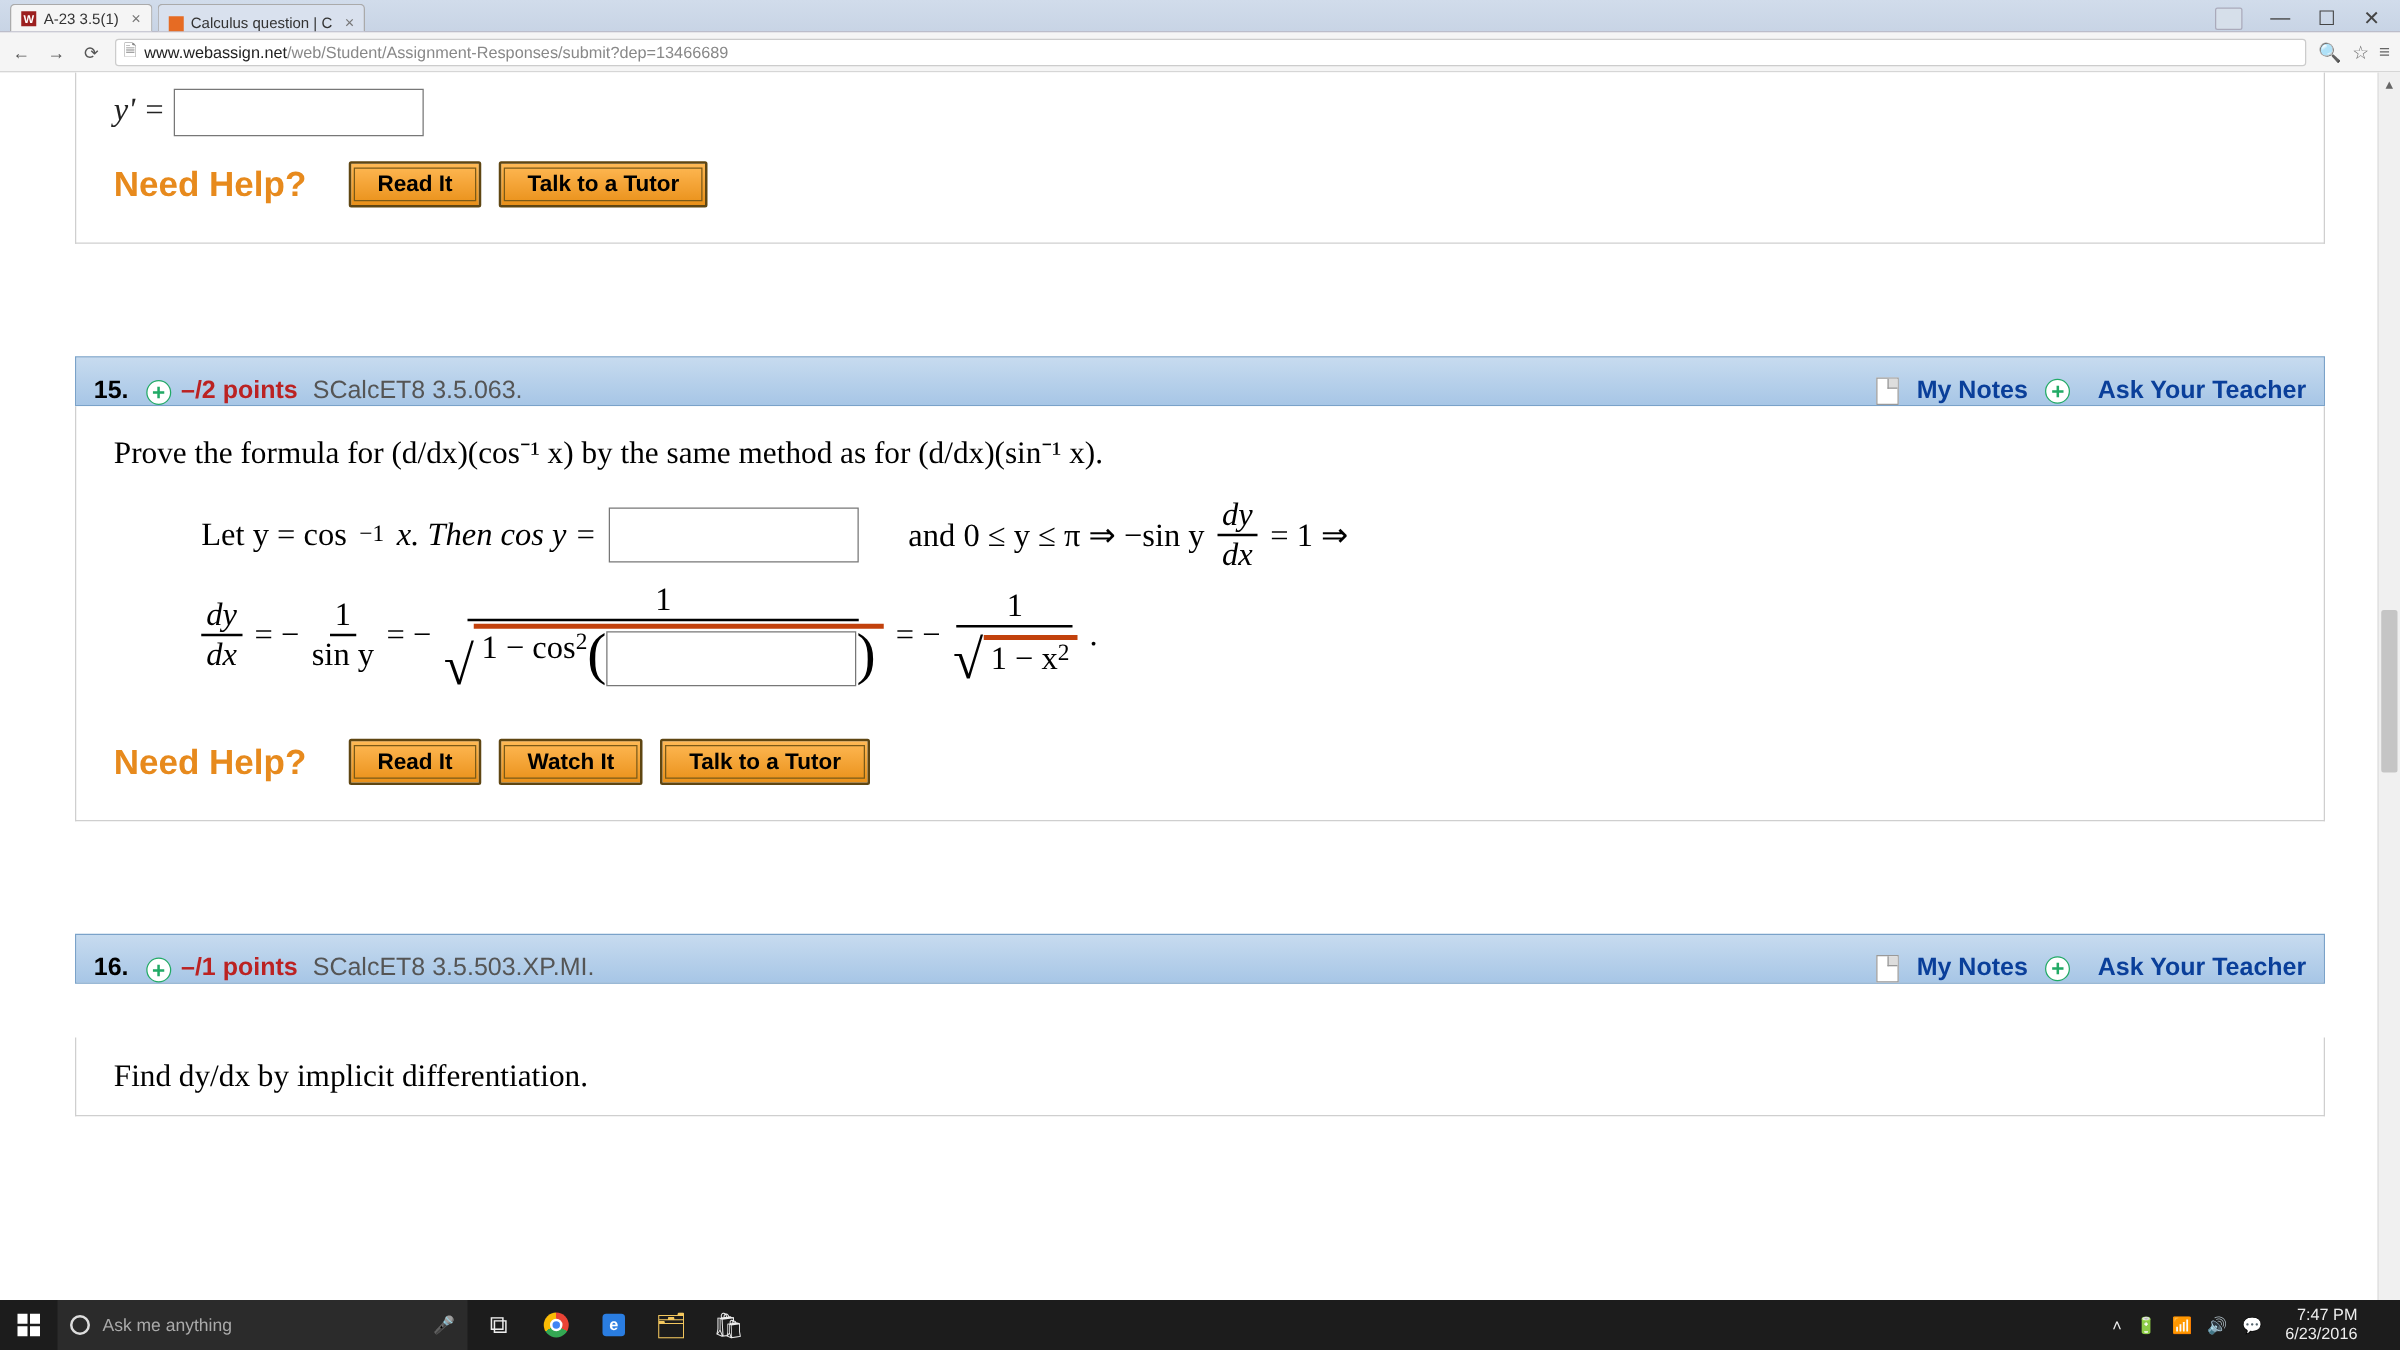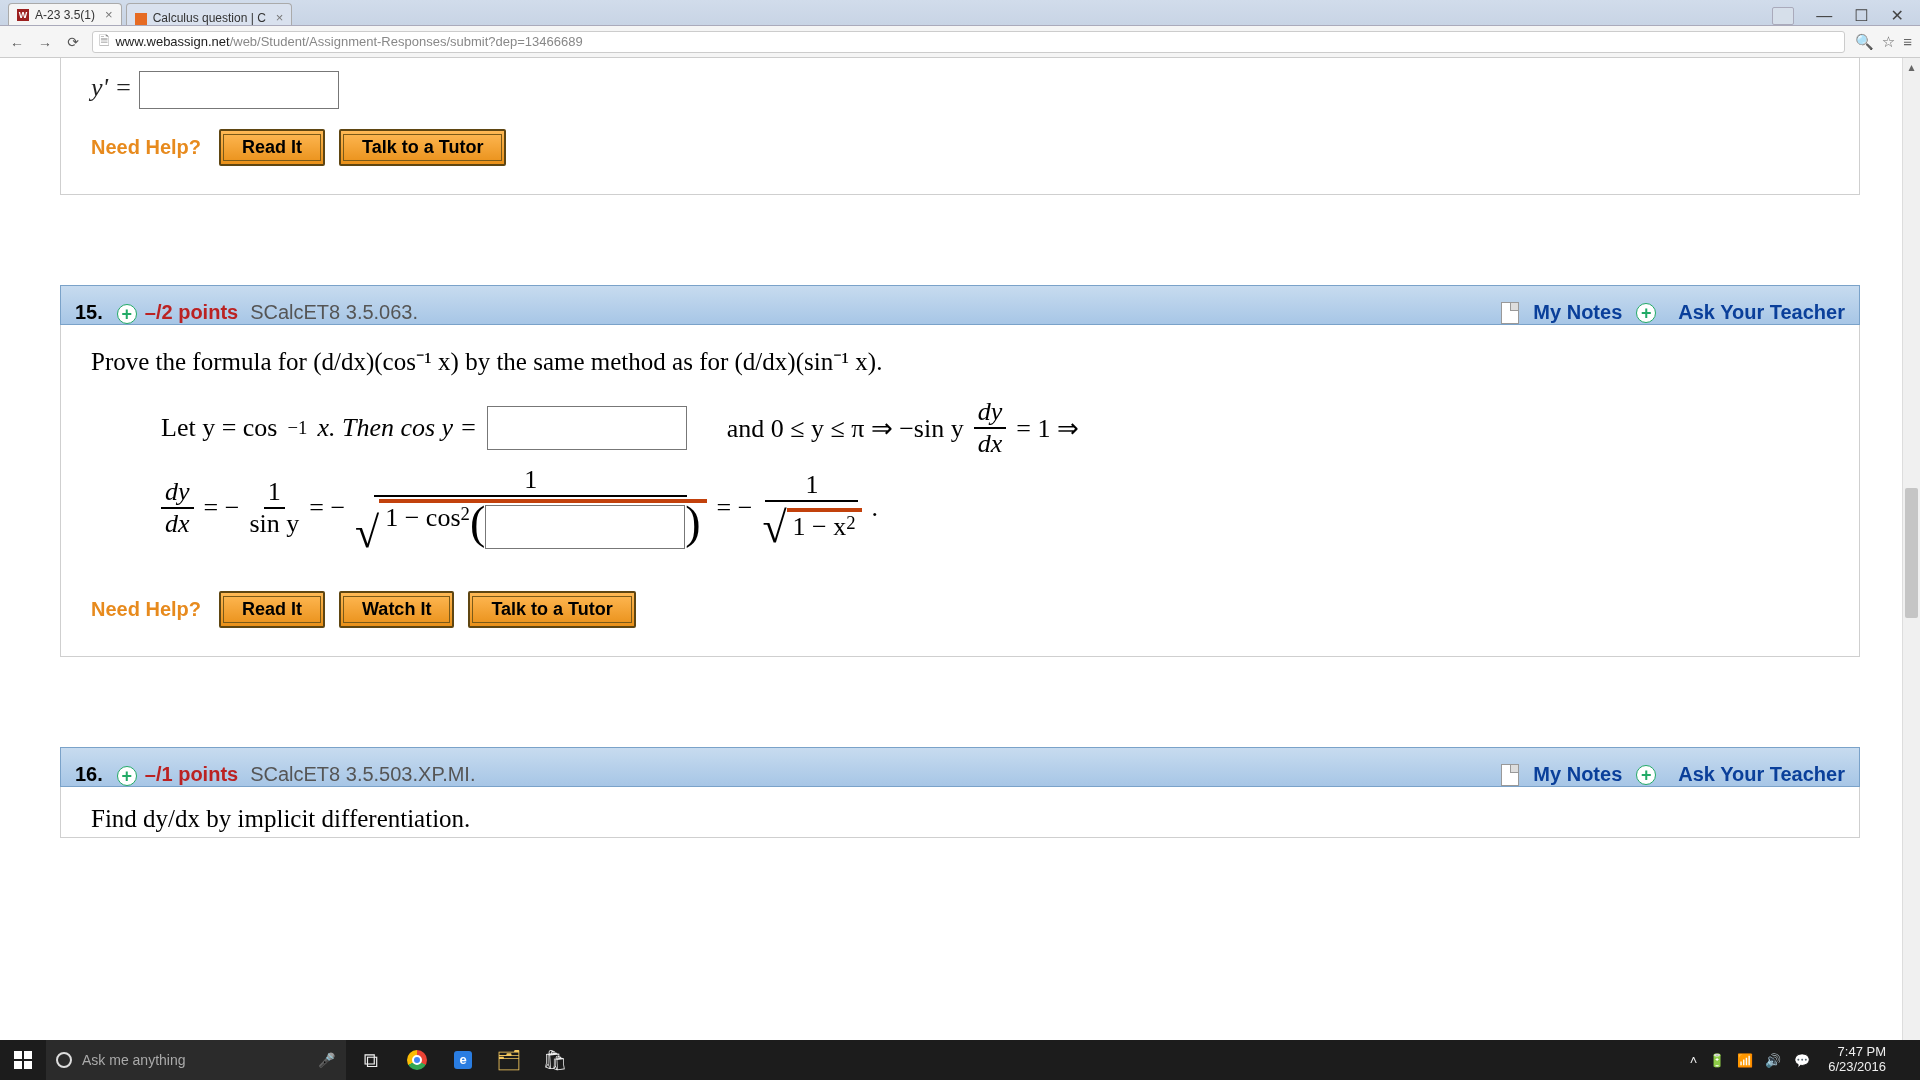--- a/index.html
+++ b/index.html
@@ -121,23 +121,23 @@
 
   .need-help {
     display:flex;
     align-items:center;
     gap:14px;
     padding: 10px 30px 4px 30px;
   }
   .need-help-label {
     font-weight:bold;
     color:#e78a1d;
-    font-size: 20px;
+    font-size: 28px;
     font-family: Arial, sans-serif;
-    margin-right: 4px;
+    margin-right: 20px;
   }
   .help-btn {
     background: linear-gradient(#ffb955, #e99019);
     border: 2px solid #5f4612;
     border-radius: 2px;
     padding: 3px 2px;
   }
   .help-btn-inner {
     border: 1px solid #7a5a18;
     padding: 2px 18px;
@@ -220,21 +220,21 @@
     height:40px; background:#1c1c1c;
     display:flex; align-items:center;
     color:#eee; font-size:14px;
   }
   .taskbar .start {
     width:46px; height:100%; display:flex; align-items:center; justify-content:center;
   }
   .taskbar .win-logo { width:18px; height:18px; display:grid; grid-template-columns:1fr 1fr; grid-template-rows:1fr 1fr; gap:2px;}
   .taskbar .win-logo span{ background:#fff;}
   .taskbar .search {
-    width:300px; height:100%; display:flex; align-items:center;
+    width:328px; height:100%; display:flex; align-items:center;
     background:#2b2b2b; padding:0 10px; gap:10px; color:#aaa;
   }
   .taskbar .search .circle { width:16px;height:16px;border:2px solid #ddd;border-radius:10px;}
   .taskbar .tb-icons { height:100%; display:flex; align-items:center; gap:4px; padding:0 4px;}
   .taskbar .tb-icon { width:42px; height:100%; display:flex; align-items:center; justify-content:center; font-size:20px;}
   .taskbar .tray { margin-left:auto; display:flex; align-items:center; gap:12px; padding:0 8px; font-size:13px;}
   .taskbar .clock { display:flex; flex-direction:column; align-items:flex-end; line-height:1.15; font-size:13px; padding:0 6px;}
   .taskbar .show-desktop { width:8px; height:100%; border-left:1px solid #444;}
   .edge-square{display:inline-block;width:18px;height:18px;border-radius:3px;background:#2a7de1;color:#fff;font-weight:bold;text-align:center;line-height:18px;font-size:13px;}
   .chrome-circ{width:20px;height:20px;border-radius:50%;background:conic-gradient(#ea4335 0 120deg,#34a853 120deg 240deg,#fbbc05 240deg 360deg);position:relative;}
@@ -381,21 +381,21 @@
         <span class="expand">+</span>
         <span class="points">–/1 points</span>
         <span class="ref">SCalcET8 3.5.503.XP.MI.</span>
         <span class="right">
           <span class="note-icon"></span>
           <span class="link-blue">My Notes</span>
           <span class="expand">+</span>
           <span class="link-blue">Ask Your Teacher</span>
         </span>
       </div>
-      <div class="question-box" style="border-top:none; padding-bottom:4px; margin-bottom:0;">
+      <div class="question-box" style="border-top:none; padding-bottom:16px; margin-bottom:0;margin-top:43px;">
         <div class="prove-text" style="padding-bottom:0;">Find dy/dx by implicit differentiation.</div>
       </div>
     </div>
 
   </div>
 </div>
 
 <div class="scrollbar">
   <div class="scroll-arrow">▴</div>
   <div class="scroll-thumb" style="top:430px; height:130px;"></div>

